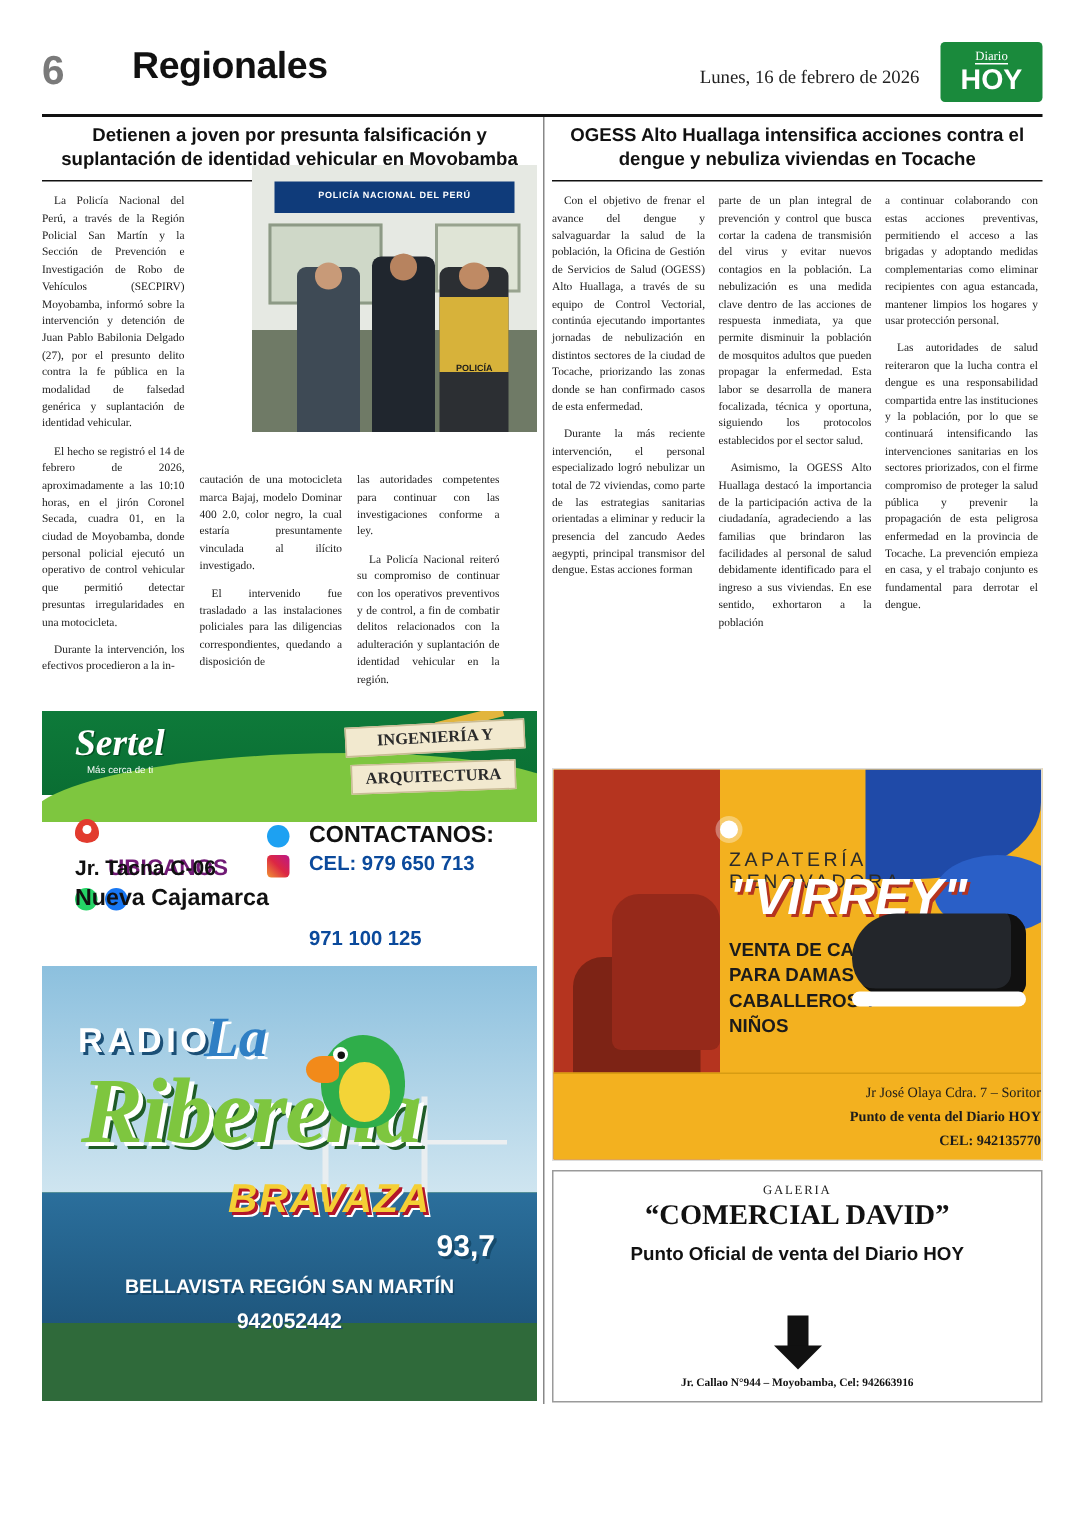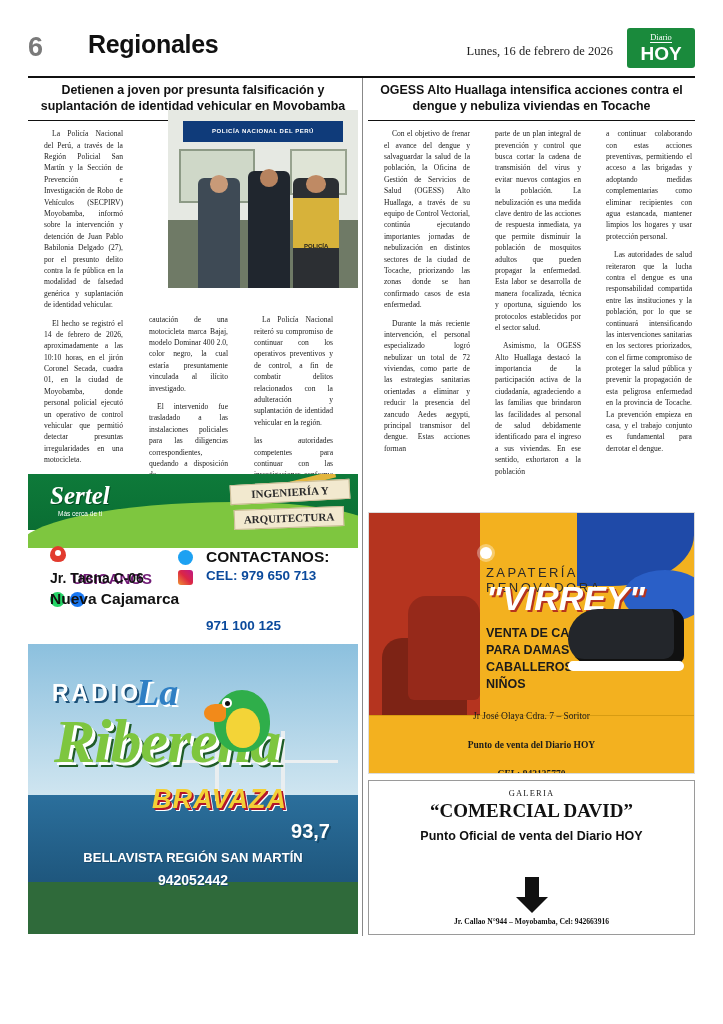--- a/index.html
+++ b/index.html
@@ -65,21 +65,21 @@
     text-align:center; color:#111; margin:0 0 6px 0;
   }
   .hl-rule { border-top:1.5px solid #111; margin:0 0 7px 0; }
 
   .left-cols { display:flex; gap:10px; }
   .left-col { width:95px; }
   .body-text {
     font-family:"Liberation Serif", serif;
     font-size:7.6px; line-height:1.5;
     text-align:justify; color:#1a1a1a;
-    margin:0 0 7px 16px;
+    margin:0 0 7px 0;
     -webkit-hyphens:auto; hyphens:auto;
   }
   .body-text.indent { text-indent:8px; }
 
   .photo {
     position:absolute; left:168px; top:110px; width:190px; height:178px;
     background:linear-gradient(#c9d3c6,#a8b6a6);
     overflow:hidden;
   }
   .photo .band-banner{
@@ -288,21 +288,21 @@
     position:absolute; right:10px; top:96px; width:116px; height:56px;
     background:#23262b; border-radius:30px 14px 10px 26px;
     box-shadow:inset -10px -6px 0 #111;
   }
   .ad-virrey .sneaker:after{
     content:""; position:absolute; left:0; bottom:-6px; width:100%; height:10px; background:#fff; border-radius:6px;
   }
   .ad-virrey .footer{
     position:absolute; left:0; right:0; bottom:0; height:58px; background:#f3b11f;
     border-top:1px solid #d79c12;
-    display:flex; flex-direction:column; align-items:center; justify-content:center; gap:19px;
+    display:flex; flex-direction:column; align-items:flex-end; justify-content:center; gap:6px;
   }
   .ad-virrey .footer .l{
     font-family:"Liberation Serif", serif; font-size:9.5px; color:#1b1b1b;
   }
   .ad-virrey .footer .b{
     font-family:"Liberation Serif", serif; font-weight:bold; font-size:9.5px; color:#1b1b1b;
   }
 
   
   .ad-david{
@@ -376,22 +376,22 @@
         <p class="body-text indent">El hecho se registró el 14 de febrero de 2026, aproximadamente a las 10:10 horas, en el jirón Coronel Secada, cuadra 01, en la ciudad de Moyobamba, donde personal policial ejecutó un operativo de control vehicular que permitió detectar presuntas irregularidades en una motocicleta.</p>
         <p class="body-text indent">Durante la intervención, los efectivos procedieron a la in-</p>
       </div>
       <div class="left-col">
         <div style="height:186px"></div>
         <p class="body-text">cautación de una motocicleta marca Bajaj, modelo Dominar 400 2.0, color negro, la cual estaría presuntamente vinculada al ilícito investigado.</p>
         <p class="body-text indent">El intervenido fue trasladado a las instalaciones policiales para las diligencias correspondientes, quedando a disposición de</p>
       </div>
       <div class="left-col">
         <div style="height:186px"></div>
+        <p class="body-text">las autoridades competentes para continuar con las investigaciones conforme a ley.</p>
         <p class="body-text indent">La Policía Nacional reiteró su compromiso de continuar con los operativos preventivos y de control, a fin de combatir delitos relacionados con la adulteración y suplantación de identidad vehicular en la región.</p>
-        <p class="body-text">las autoridades competentes para continuar con las investigaciones conforme a ley.</p>
       </div>
     </div>
   </div>
 
   <div class="photo">
     <div class="wall"></div>
     <div class="band-banner">POLICÍA NACIONAL DEL PERÚ</div>
     <div class="board"></div>
     <div class="board2"></div>
     <div class="floor"></div>

